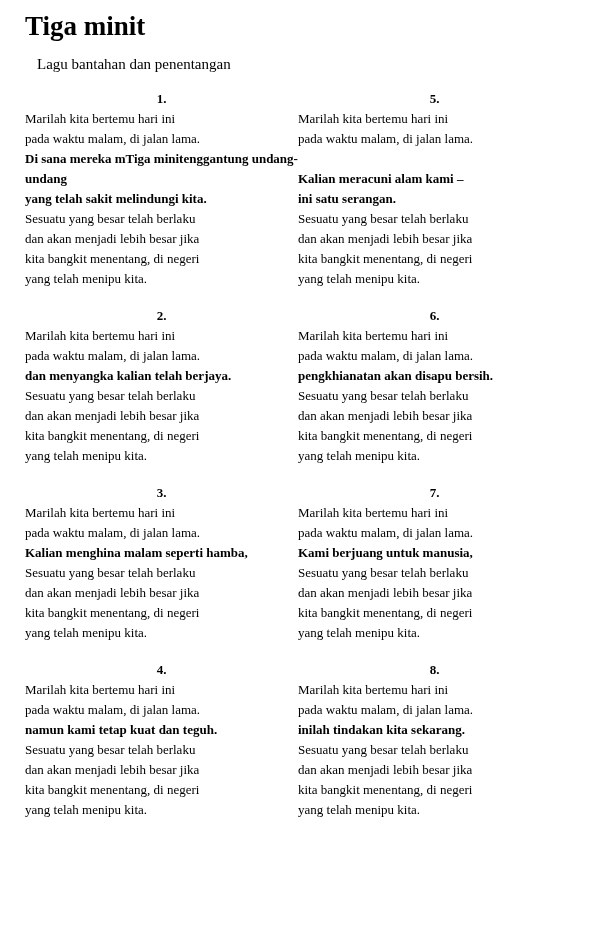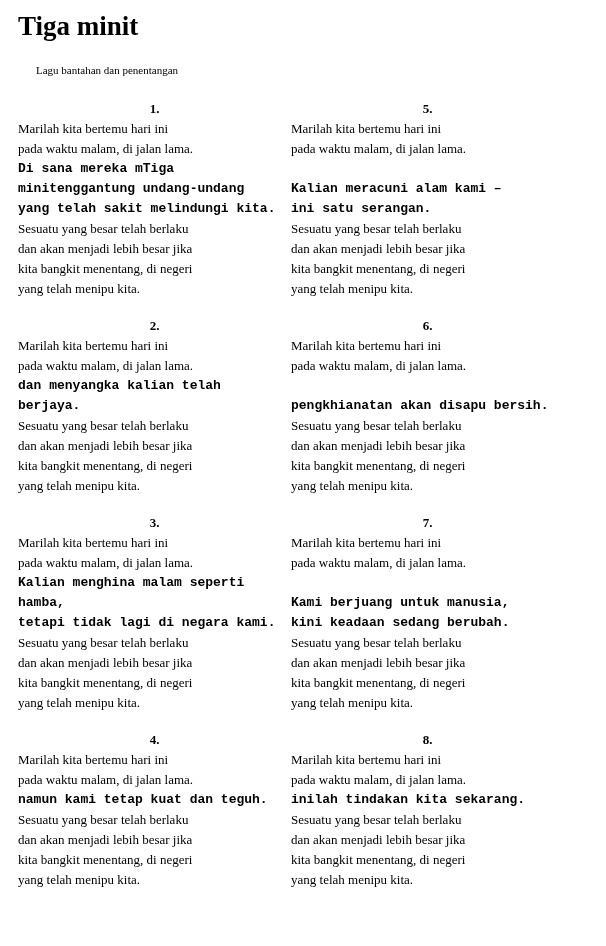--- a/index.html
+++ b/index.html
@@ -2,46 +2,46 @@
 <html><head>
 <meta charset="utf-8">
 <style>
   html, body { margin: 0; padding: 0; background: #ffffff; }
   body {
     width: 606px;
     min-height: 946px;
     font-family: "Liberation Serif", "DejaVu Serif", serif;
     color: #000000;
   }
-  .page { padding: 10px 30px 24px 18px; box-sizing: border-box; }
+  .page { padding: 10px 30px 24px 25px; box-sizing: border-box; }
   .doc-title {
     font-size: 27px;
     line-height: 32px;
     font-weight: bold;
     margin: 0 0 9px 0;
   }
   .doc-subtitle {
-    font-size: 11px;
+    font-size: 15px;
     line-height: 21px;
-    margin: 18px;
+    margin: 12px;
   }
   table.lyrics {
     border-collapse: collapse;
     margin-top: 14px;
     table-layout: fixed;
     width: 546px;
   }
   table.lyrics td { padding: 0; vertical-align: bottom; }
   col.lyrics-col { width: 273px; }
   td.verse-line {
     font-size: 13px;
     line-height: 20px;
     padding-right: 22px;
   }
-  td.verse-line.bold { font-weight: bold; font-family: Liberation Mono, monospace; }
+  td.verse-line.bold { font-weight: bold; }
   td.verse-number {
     font-size: 13px;
     line-height: 20px;
     font-weight: bold;
     text-align: center;
     padding: 6px 22px 6px 0;
   }
   tr.spacer-row td { height: 17px; }
 </style>
 </head>
@@ -143,24 +143,20 @@
         </tr>
         <tr>
           <td class="verse-line">pada waktu malam, di jalan lama.</td>
           <td class="verse-line">pada waktu malam, di jalan lama.</td>
         </tr>
         <tr>
           <td class="verse-line bold">Kalian menghina malam seperti hamba,</td>
           <td class="verse-line bold">Kami berjuang untuk manusia,</td>
         </tr>
         <tr>
-          <td class="verse-line bold">tetapi tidak lagi di negara kami.</td>
-          <td class="verse-line bold">kini keadaan sedang berubah.</td>
-        </tr>
-        <tr>
           <td class="verse-line">Sesuatu yang besar telah berlaku</td>
           <td class="verse-line">Sesuatu yang besar telah berlaku</td>
         </tr>
         <tr>
           <td class="verse-line">dan akan menjadi lebih besar jika</td>
           <td class="verse-line">dan akan menjadi lebih besar jika</td>
         </tr>
         <tr>
           <td class="verse-line">kita bangkit menentang, di negeri</td>
           <td class="verse-line">kita bangkit menentang, di negeri</td>

